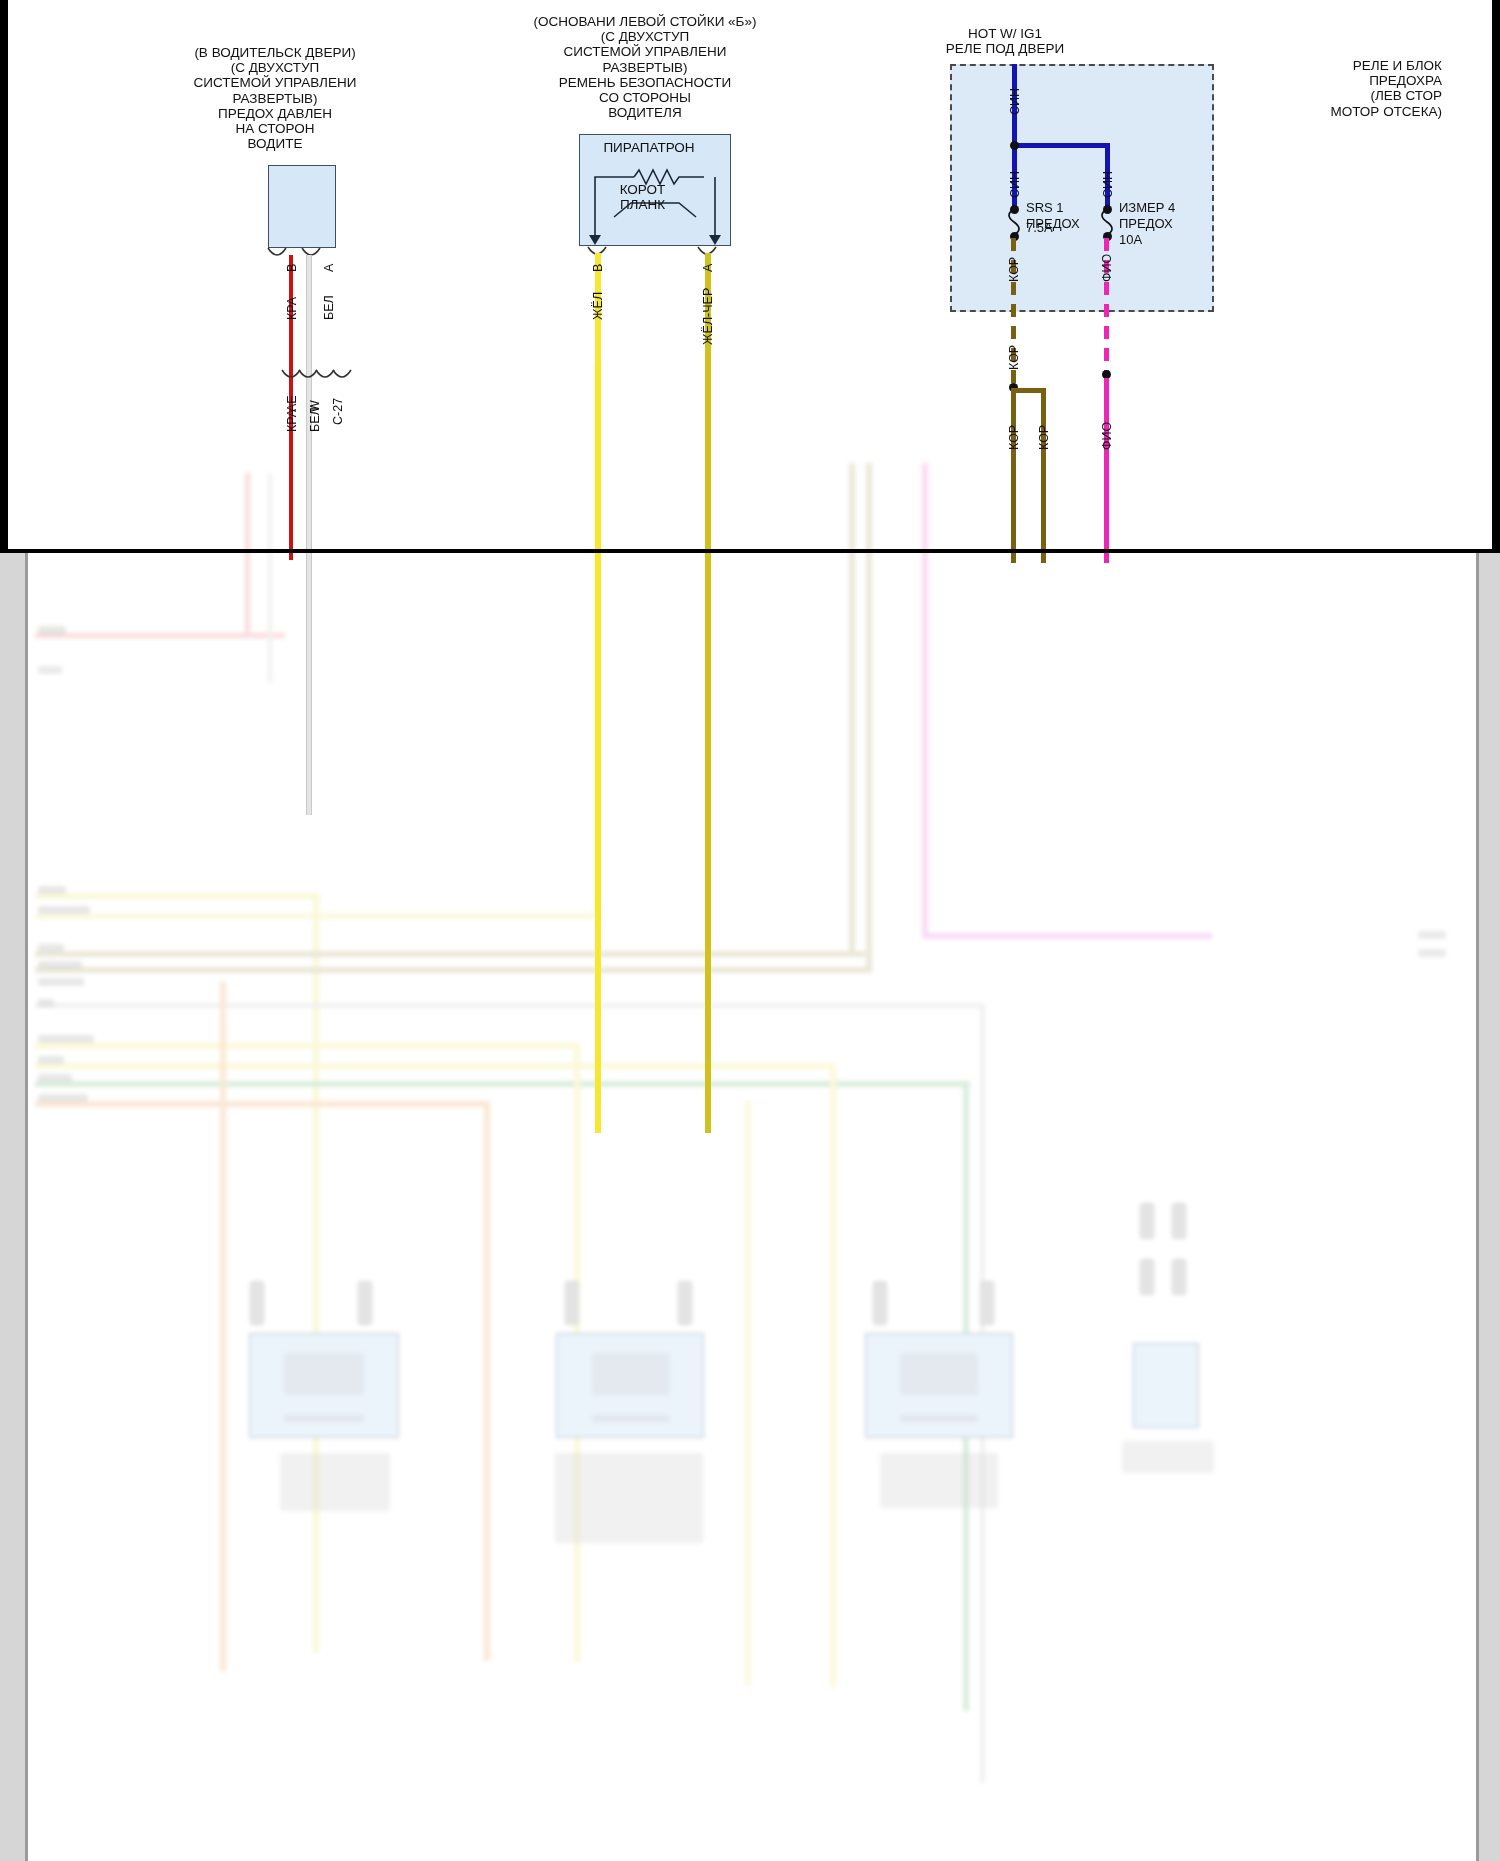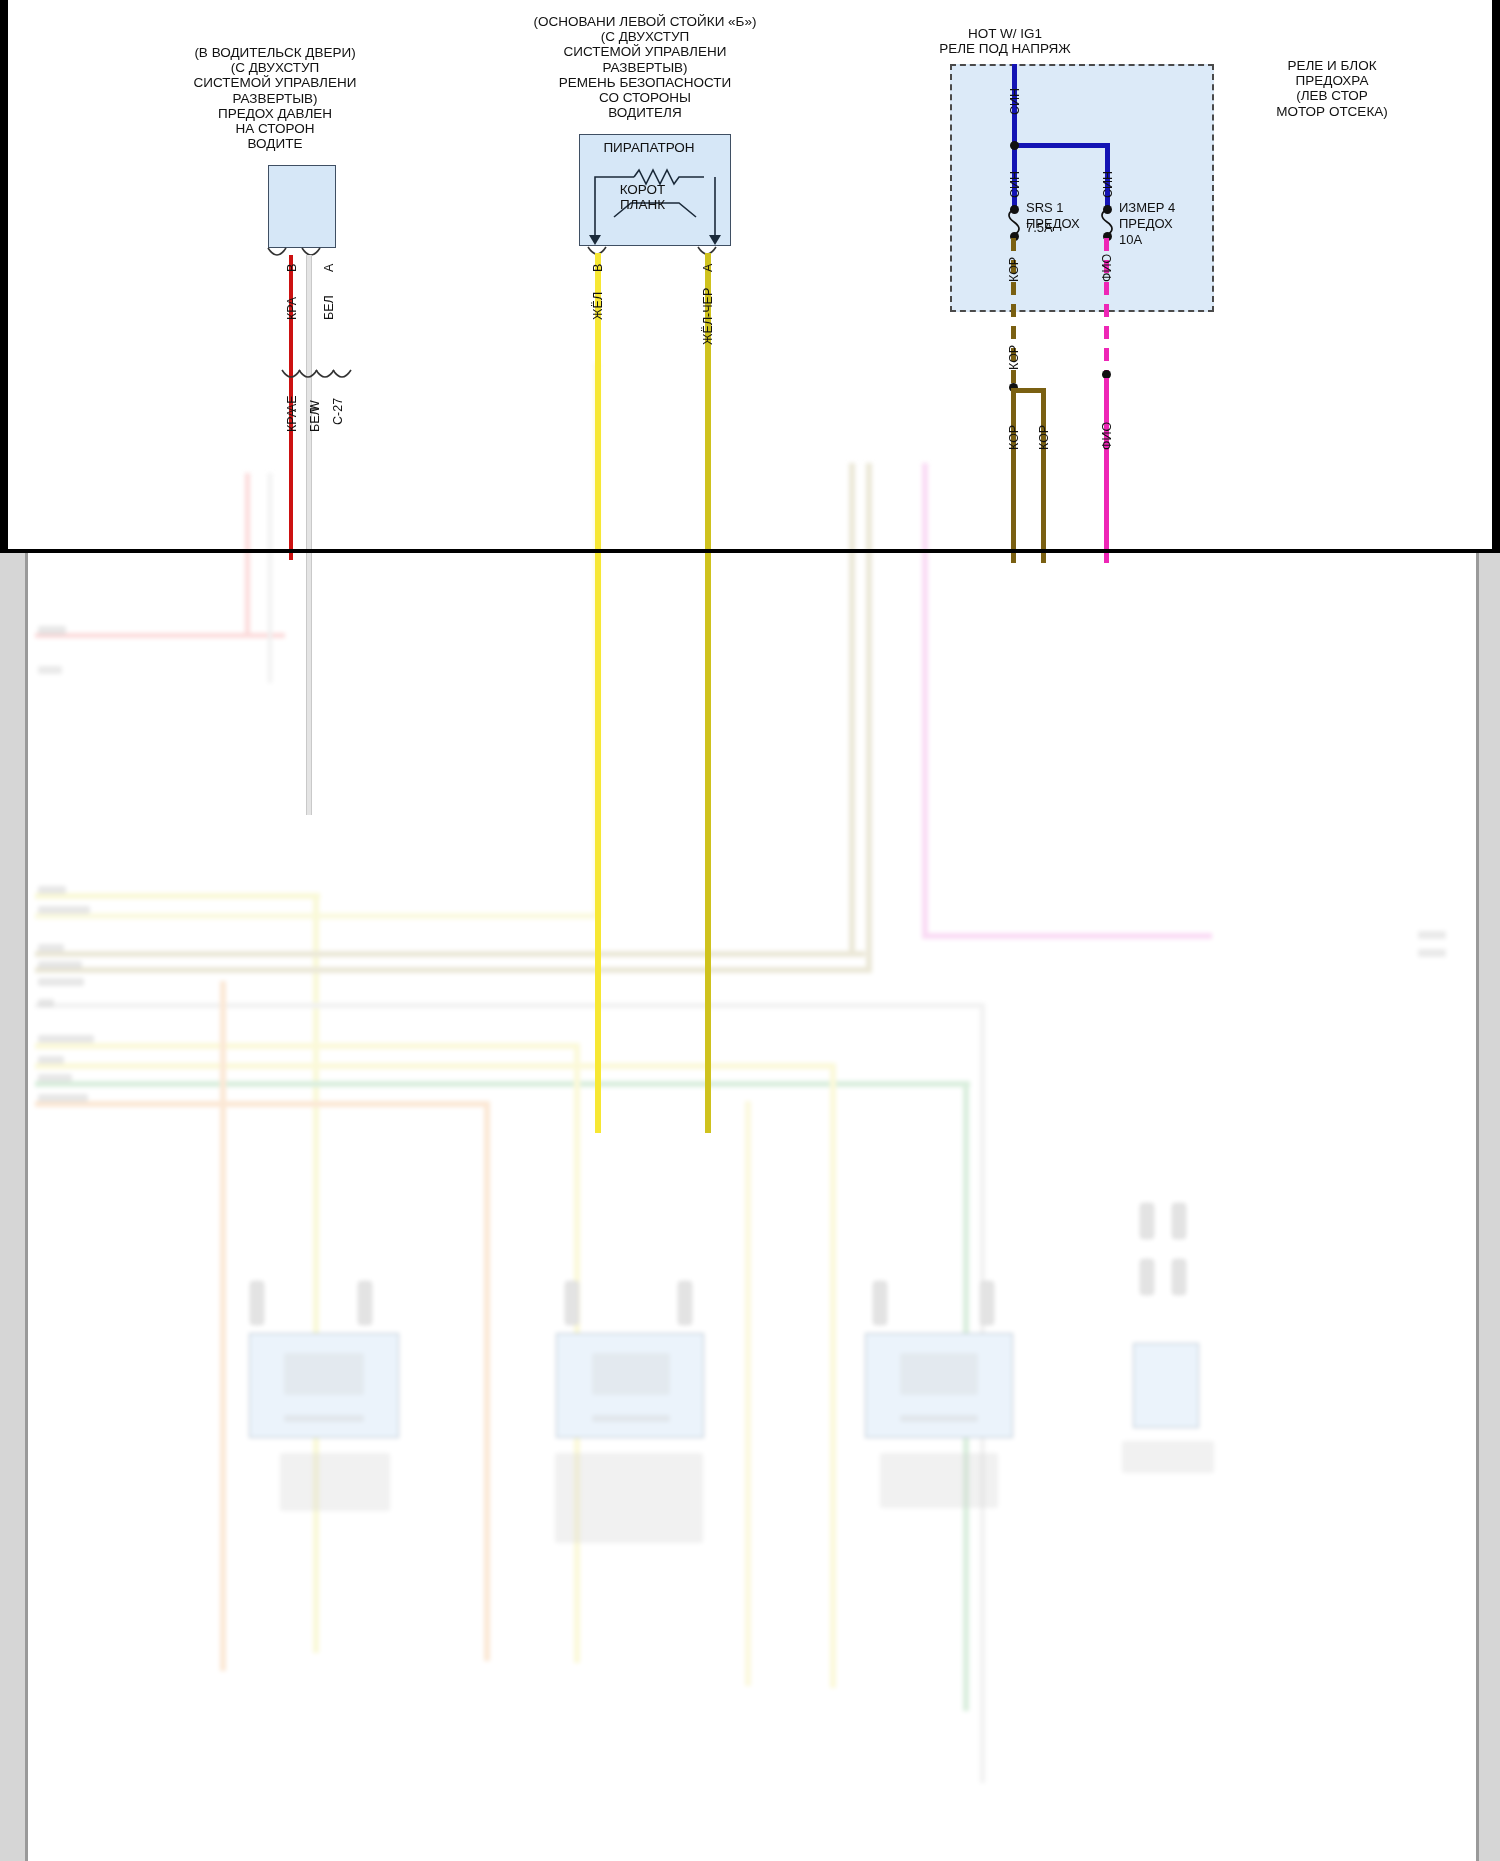--- a/index.html
+++ b/index.html
@@ -12,21 +12,21 @@
     filter:blur(2.2px) opacity(.42);}
   .edge-l{position:absolute;left:0;top:553px;width:25px;height:1308px;background:#d6d6d6;}
   .edge-r{position:absolute;left:1479px;top:553px;width:21px;height:1308px;background:#d6d6d6;}
   .frame-l{position:absolute;left:25px;top:553px;width:3px;height:1308px;background:#9a9a9a;}
   .frame-r{position:absolute;left:1476px;top:553px;width:3px;height:1308px;background:#9a9a9a;}
   .topframe{position:absolute;left:0;top:0;width:1500px;height:553px;border-left:8px solid #000;border-right:8px solid #000;box-sizing:border-box;pointer-events:none;}
   .topframe-b{position:absolute;left:0;top:549px;width:1500px;height:4px;background:#000;}
 
   
   .cap{position:absolute;text-align:center;font-size:13.5px;line-height:15.2px;color:#111;white-space:pre;}
-  .cap.left{text-align:center;}
+  .cap.left{text-align:right;}
   .box{position:absolute;background:#d6e7f7;border:1.6px solid #3f4f63;box-sizing:border-box;}
   .dashbox{position:absolute;background:#dceaf8;border:2px dashed #4a4a4a;box-sizing:border-box;}
   .wire{position:absolute;}
   .vlabel{position:absolute;font-size:12.5px;color:#111;white-space:nowrap;
     transform:rotate(-90deg);transform-origin:0 0;}
   .tlabel{position:absolute;font-size:13px;color:#111;white-space:pre;line-height:15px;}
   .dot{position:absolute;width:9px;height:9px;border-radius:50%;background:#111;}
   .boxtext{position:absolute;font-size:13.5px;color:#111;text-align:center;white-space:pre;line-height:15px;}
 
   
@@ -188,21 +188,21 @@
 
   <div class="wire" style="left:595px;top:253px;width:6px;height:880px;background:#f7e733;"></div>
   <div class="vlabel" style="left:591px;top:272px;">B</div>
   <div class="vlabel" style="left:591px;top:320px;">ЖЁЛ</div>
 
   <div class="wire" style="left:705px;top:253px;width:6px;height:880px;background:#cfc21e;"></div>
   <div class="vlabel" style="left:701px;top:272px;">A</div>
   <div class="vlabel" style="left:701px;top:345px;">ЖЁЛ-ЧЕР</div>
 
   <div class="cap" style="left:880px;top:26px;width:250px;">HOT W/ IG1
-РЕЛЕ ПОД НАПРЯЖ</div>
+РЕЛЕ ПОД ДВЕРИ</div>
 
   <div class="dashbox" style="left:950px;top:64px;width:264px;height:248px;"></div>
 
   <div class="cap left" style="left:1222px;top:58px;width:220px;">РЕЛЕ И БЛОК
 ПРЕДОХРА
 (ЛЕВ СТОР
 МОТОР ОТСЕКА)</div>
 
   <div class="wire" style="left:1012px;top:64px;width:5px;height:83px;background:#1414b4;"></div>
   <div class="wire" style="left:1012px;top:143px;width:98px;height:5px;background:#1414b4;"></div>

